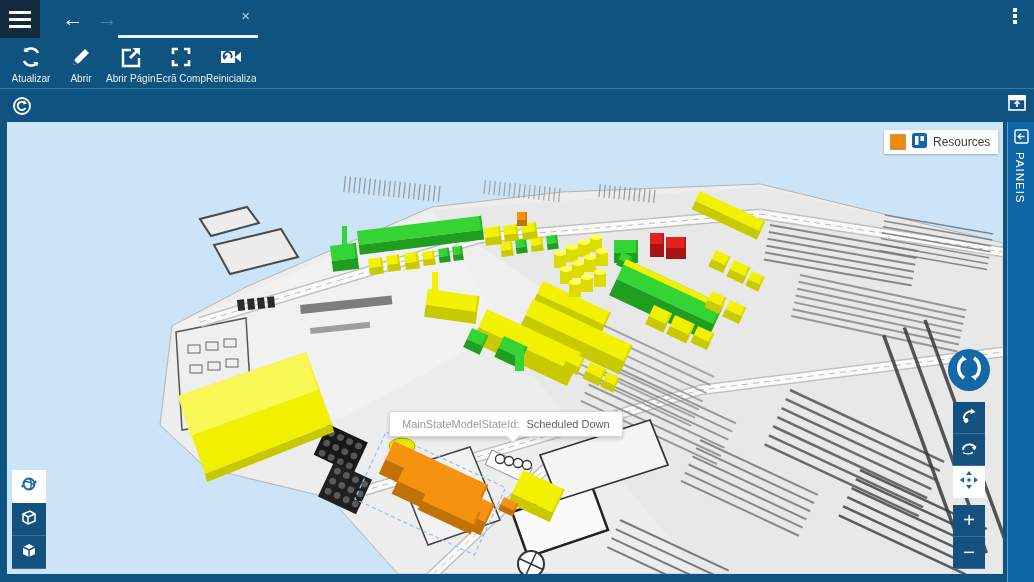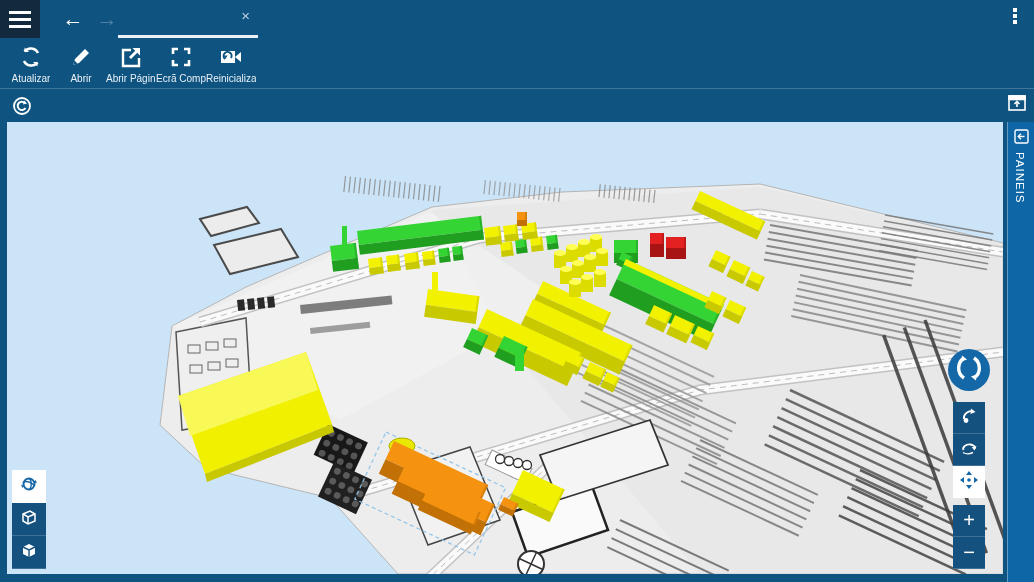--- a/index.html
+++ b/index.html
@@ -597,21 +597,37 @@
         <rect x="596" y="251" width="12" height="15" fill="#DCDC00"></rect>
         <ellipse cx="602" cy="251" rx="6" ry="3" fill="#FFFF55"></ellipse>
         <rect x="569" y="282" width="12" height="15" fill="#DCDC00"></rect>
         <ellipse cx="575" cy="282" rx="6" ry="3" fill="#FFFF55"></ellipse>
         <rect x="581" y="277" width="12" height="15" fill="#DCDC00"></rect>
         <ellipse cx="587" cy="277" rx="6" ry="3" fill="#FFFF55"></ellipse>
         <rect x="594" y="272" width="12" height="15" fill="#DCDC00"></rect>
         <ellipse cx="600" cy="272" rx="6" ry="3" fill="#FFFF55"></ellipse>
       </svg>
 
-
+    <div class="legend">
+      <span class="swatch" id="legendSwatch" style="background: rgb(242, 138, 0);"></span>
+      <span>
+        <svg width="15" height="15" viewBox="0 0 15 15">
+          <rect x="0" y="0" width="15" height="15" rx="2.5" fill="#1565A5"></rect>
+          <rect x="3" y="3" width="3.5" height="9" fill="#fff"></rect>
+          <rect x="8.5" y="3" width="3.5" height="5" fill="#fff"></rect>
+        </svg>
+      </span>
+      <span class="txt">Resources</span>
+    </div>
+
+    <div class="tooltip">
+      <span class="tl">MainStateModelStateId:</span>
+      <span class="tv">Scheduled Down</span>
+      <span class="ptr"></span>
+    </div>
 
     <div class="vmodes">
       <div class="vmode active">
         <span>
           <svg width="20" height="20" viewBox="0 0 20 20" fill="none" stroke="#1568A8" stroke-width="2">
             <circle cx="10" cy="10" r="5.5"></circle>
             <path d="M10 4.5 C13 6 13 14 10 15.5" stroke-width="1.4"></path>
             <path d="M4.8 8 C8 6.5 14 9 15.5 12" stroke-width="1.4"></path>
             <path d="M16.5 6 L18 9 L14.8 8.6" fill="#1568A8" stroke="none"></path>
             <path d="M3.5 14 L2 11 L5.2 11.4" fill="#1568A8" stroke="none"></path>

